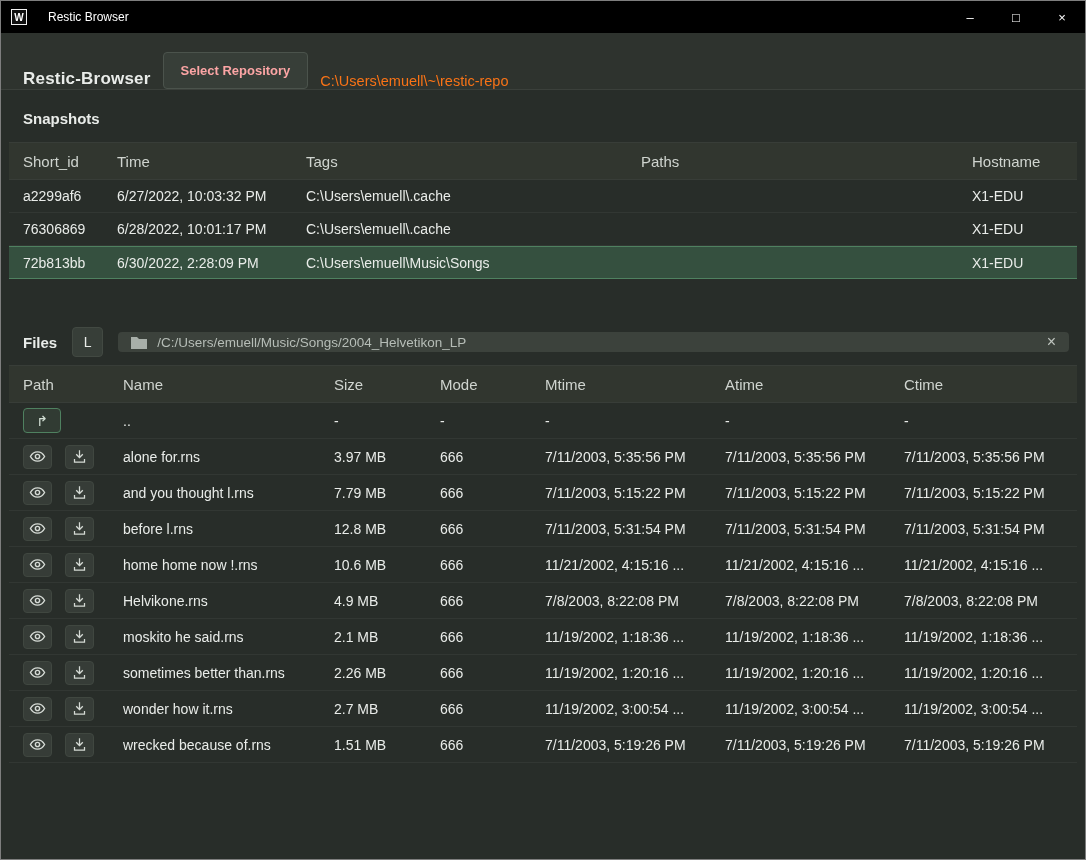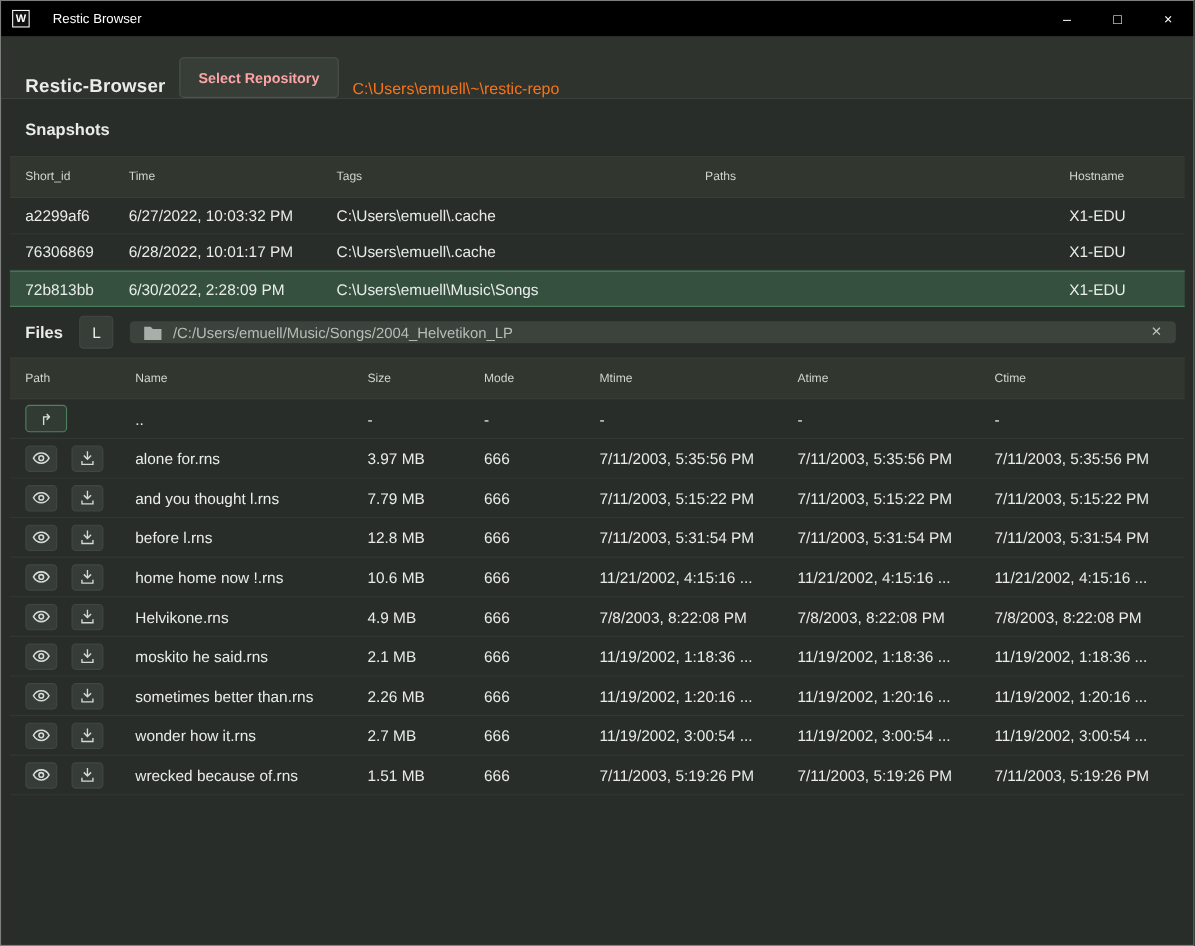--- a/index.html
+++ b/index.html
@@ -50,34 +50,34 @@
   
   .section-title { padding:20px 22px 15px; font-size:15px; font-weight:bold; }
 
   
   .table { margin:0 8px; }
   .grid-row { display:grid; align-items:center; }
   .snap-grid  { grid-template-columns:94px 189px 335px 331px 1fr; }
   .files-grid { grid-template-columns:100px 211px 106px 105px 180px 179px 1fr; }
   .thead {
     height:38px; background:#31362f;
-    color:#cfd4cf; font-size:11px;
+    color:#cfd4cf; font-size:15px;
     border-top:1px solid #383d38; border-bottom:1px solid #383d38;
   }
   .cell { padding-left:14px; white-space:nowrap; overflow:hidden; }
   .snap-row { height:33px; font-size:14px; border-bottom:1px solid rgba(255,255,255,.05); }
   .snap-row.selected {
     background:var(--selected-bg, #35503f);
     border-top:1px solid var(--accent, #4f8160);
     border-bottom:1px solid var(--accent, #4f8160);
   }
   .file-row { height:36px; font-size:14px; border-bottom:1px solid rgba(255,255,255,.05); }
 
   
-  .files-bar { display:flex; align-items:center; gap:15px; padding:8px 16px 8px 22px; }
+  .files-bar { display:flex; align-items:center; gap:15px; padding:8px 16px 8px 22px;margin-top:40px; }
   .files-title { font-size:15px; font-weight:bold; }
   .root-btn {
     width:31px; height:30px;
     background:#373e38; border:1px solid #424942; border-radius:4px;
     color:#e9ece9; font-size:14px; font-family:inherit;
   }
   .path-box {
     flex:1; height:20px;
     background:#3c423c; border-radius:4px;
     display:flex; align-items:center; padding:0 13px; gap:10px;

